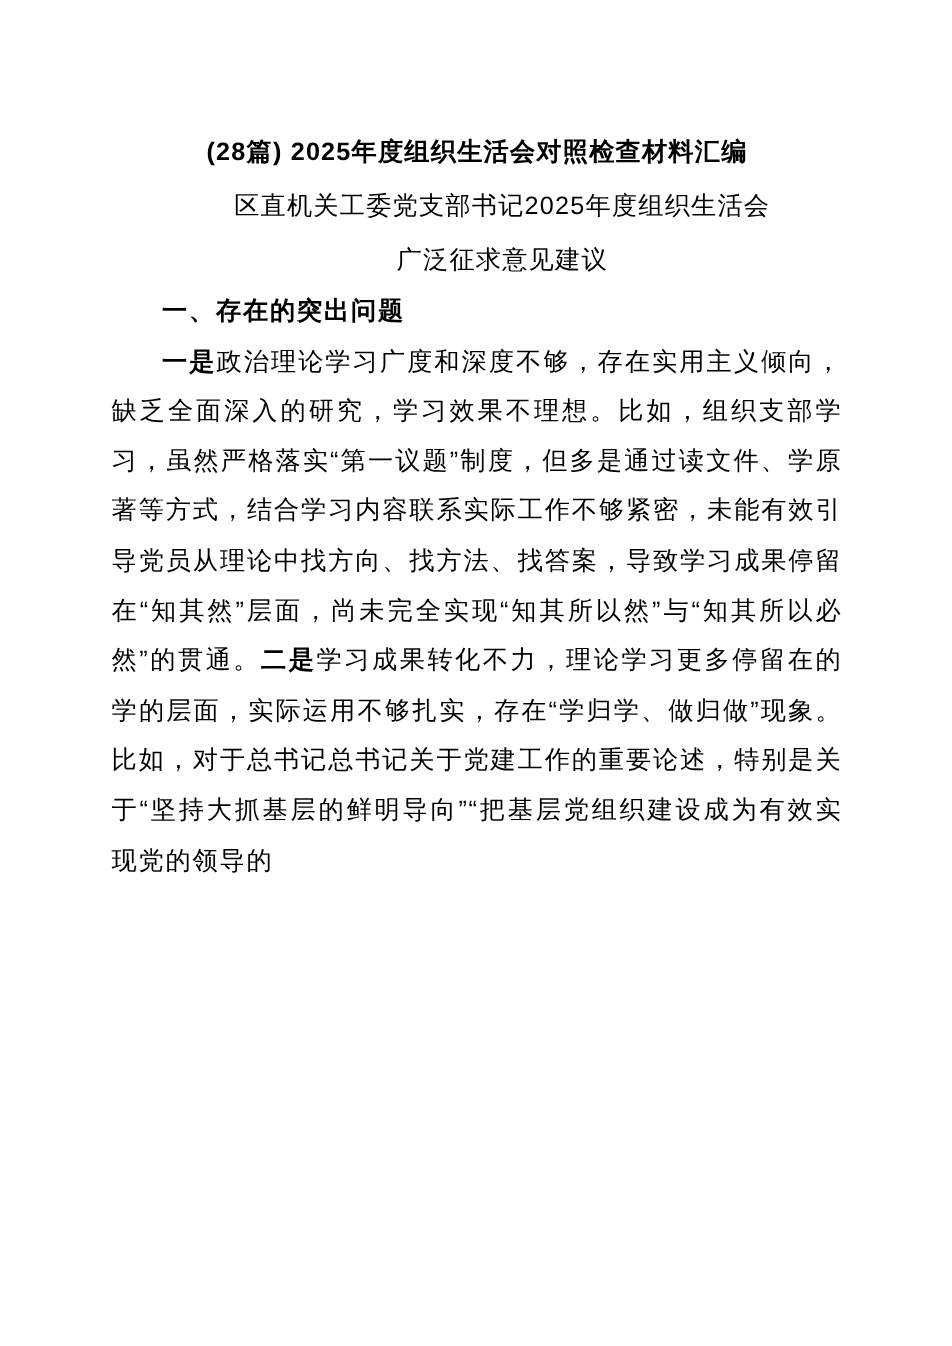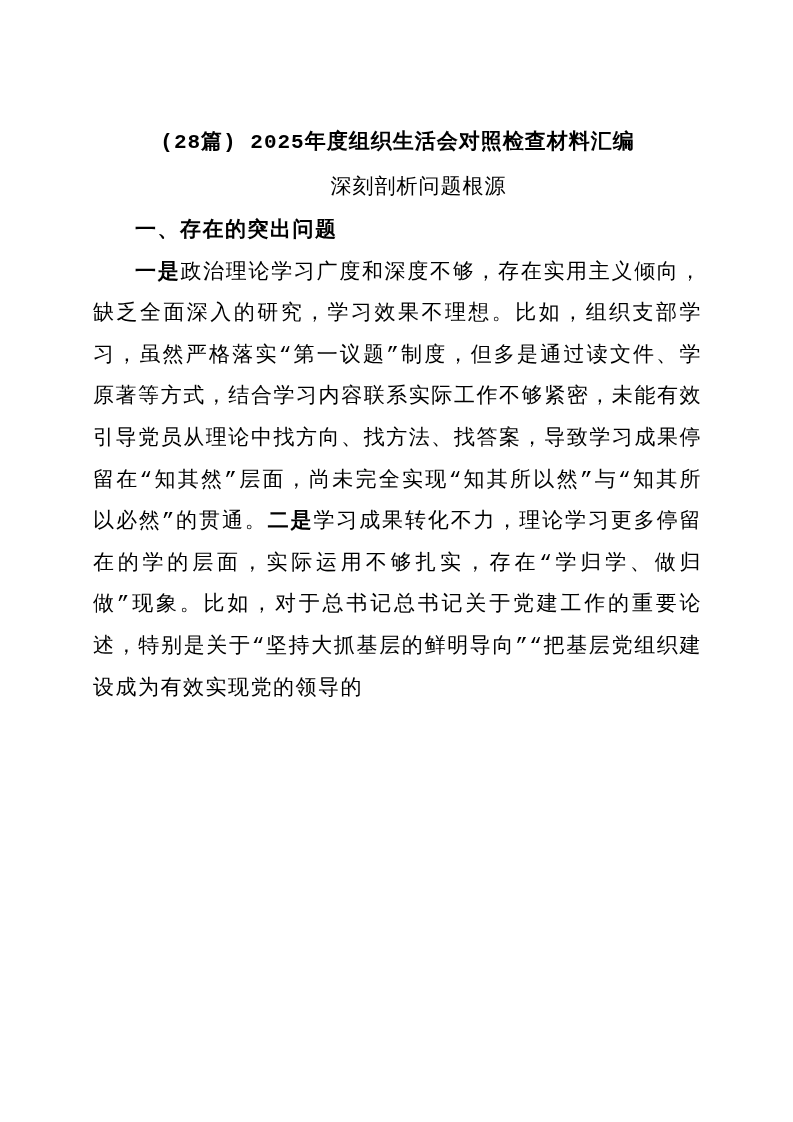--- a/index.html
+++ b/index.html
@@ -6,23 +6,22 @@
     margin: 0;
     padding: 0;
     background: #ffffff;
   }
   .page {
     position: relative;
     width: 793px;
     height: 864px;
     background: #ffffff;
     overflow: hidden;
-    font-family: Liberation Mono, monospace;
+    font-family: Liberation Sans, sans-serif;
     color: #000000;
-    margin-top: 16px;
   }
   .content {
     position: absolute;
     left: 93px;
     top: 104px;
     width: 609px;
   }
   .doc-title {
     margin: 0;
     font-size: 21px;
@@ -60,19 +59,20 @@
   #doc-body span.bold-run {
     font-weight: bold;
   }
 </style>
 </head>
 <body>
 
 <div class="page">
   <div class="content">
     <h1 class="doc-title">(28篇) 2025年度组织生活会对照检查材料汇编</h1>
-    <h2 class="doc-subtitle">深刻剖析问题根源</h2>
+    <h2 class="doc-subtitle">区直机关工委党支部书记2025年度组织生活会</h2>
+    <h2 class="doc-subtitle">广泛征求意见建议</h2>
     <div id="doc-body">
         <p class="heading1"><span class="bold-run">一、存在的突出问题</span></p>
         <p class="body"><span class="bold-run">一是</span><span class="text-run">政治理论学习广度和深度不够，存在实用主义倾向，缺乏全面深入的研究，学习效果不理想。比如，组织支部学习，虽然严格落实“第一议题”制度，但多是通过读文件、学原著等方式，结合学习内容联系实际工作不够紧密，未能有效引导党员从理论中找方向、找方法、找答案，导致学习成果停留在“知其然”层面，尚未完全实现“知其所以然”与“知其所以必然”的贯通。</span><span class="bold-run">二是</span><span class="text-run">学习成果转化不力，理论学习更多停留在的学的层面，实际运用不够扎实，存在“学归学、做归做”现象。比如，对于总书记总书记关于党建工作的重要论述，特别是关于“坚持大抓基层的鲜明导向”“把基层党组织建设成为有效实现党的领导的</span></p>
       </div>
   </div>
 </div>
 
 </body></html>

